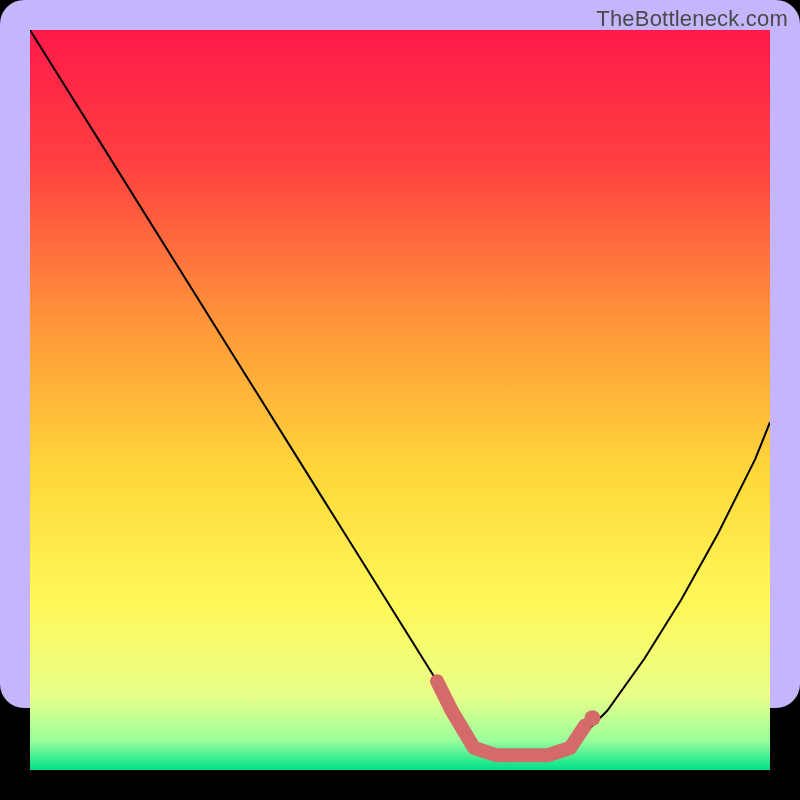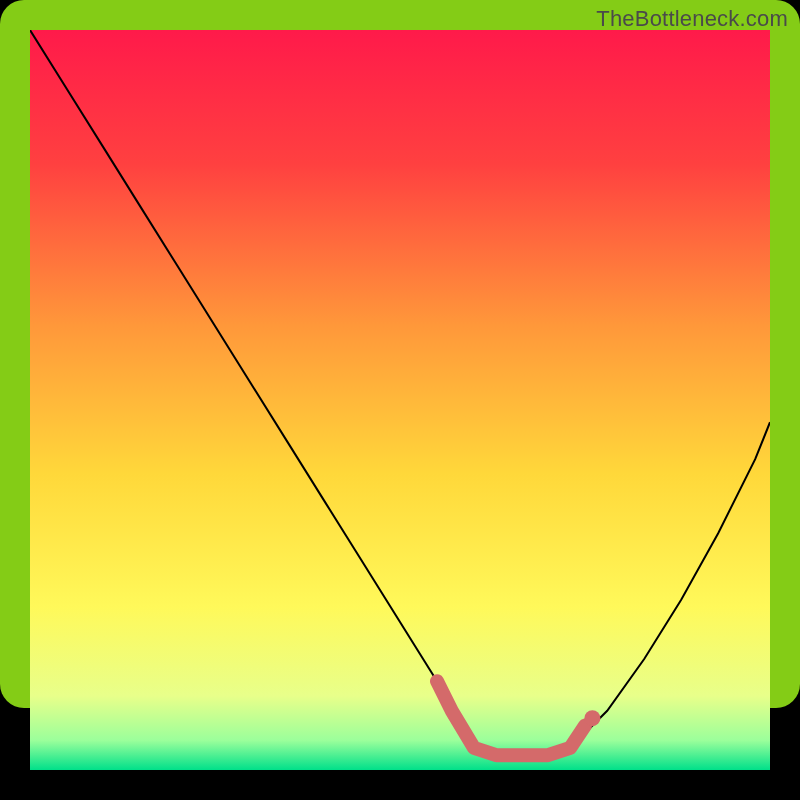--- a/index.html
+++ b/index.html
@@ -8,21 +8,21 @@
     background: #000;
     width: 800px;
     height: 800px;
     overflow: hidden;
     font-family: Arial, Helvetica, sans-serif;
   }
   .frame {
     position: relative;
     width: 800px;
     height: 708px;
-    background: #84cc16;
+    background: #c4b5fd;
     border-radius: 24px;
   }
   .watermark {
     position: absolute;
     top: 6px;
     right: 12px;
     color: #4a4a4a;
     font-size: 22px;
     font-weight: 500;
     letter-spacing: 0.2px;

